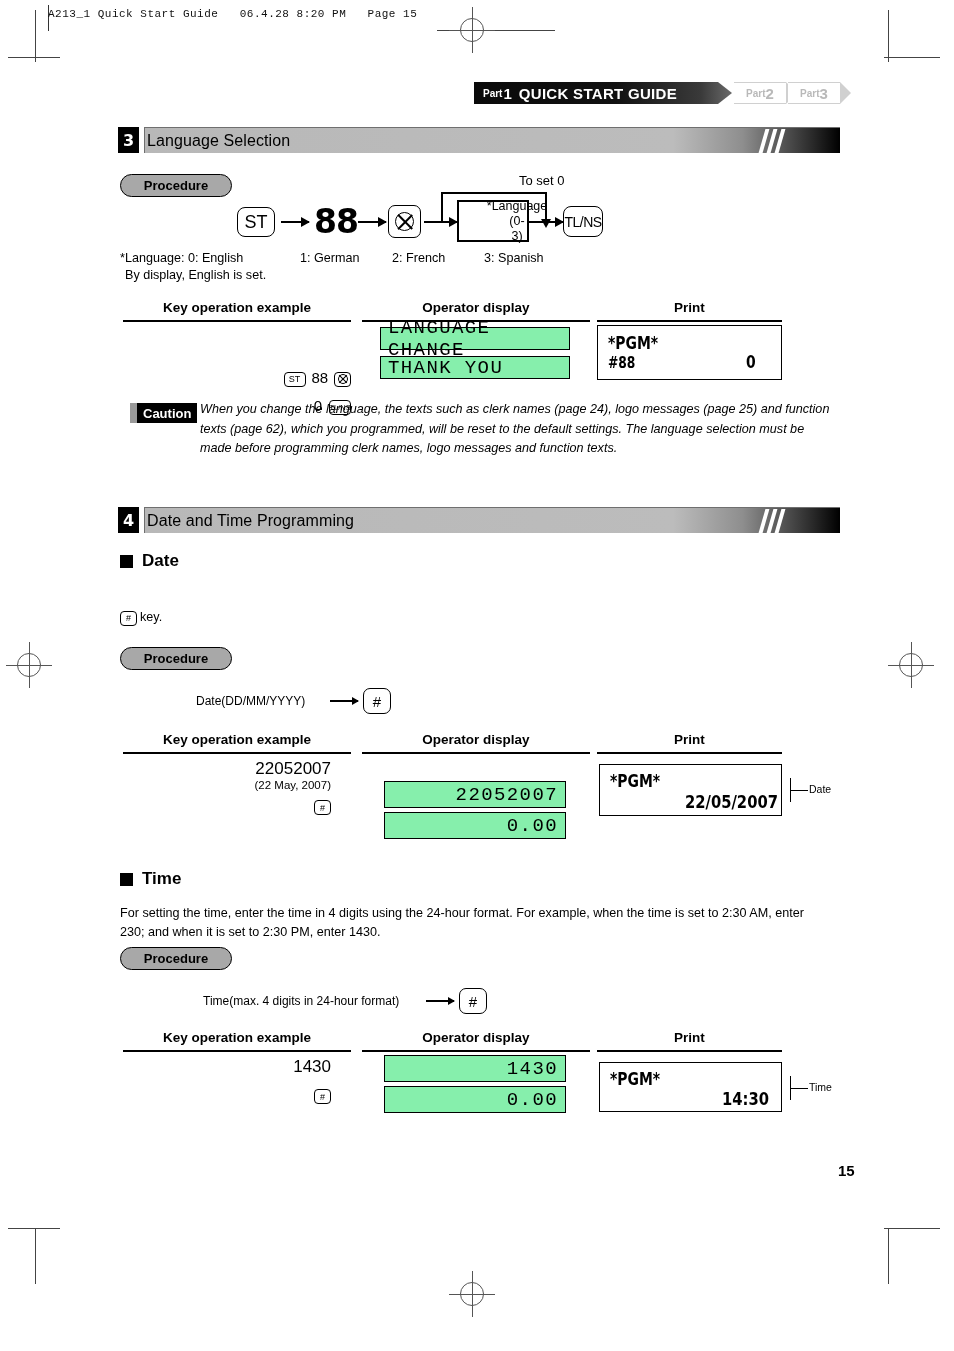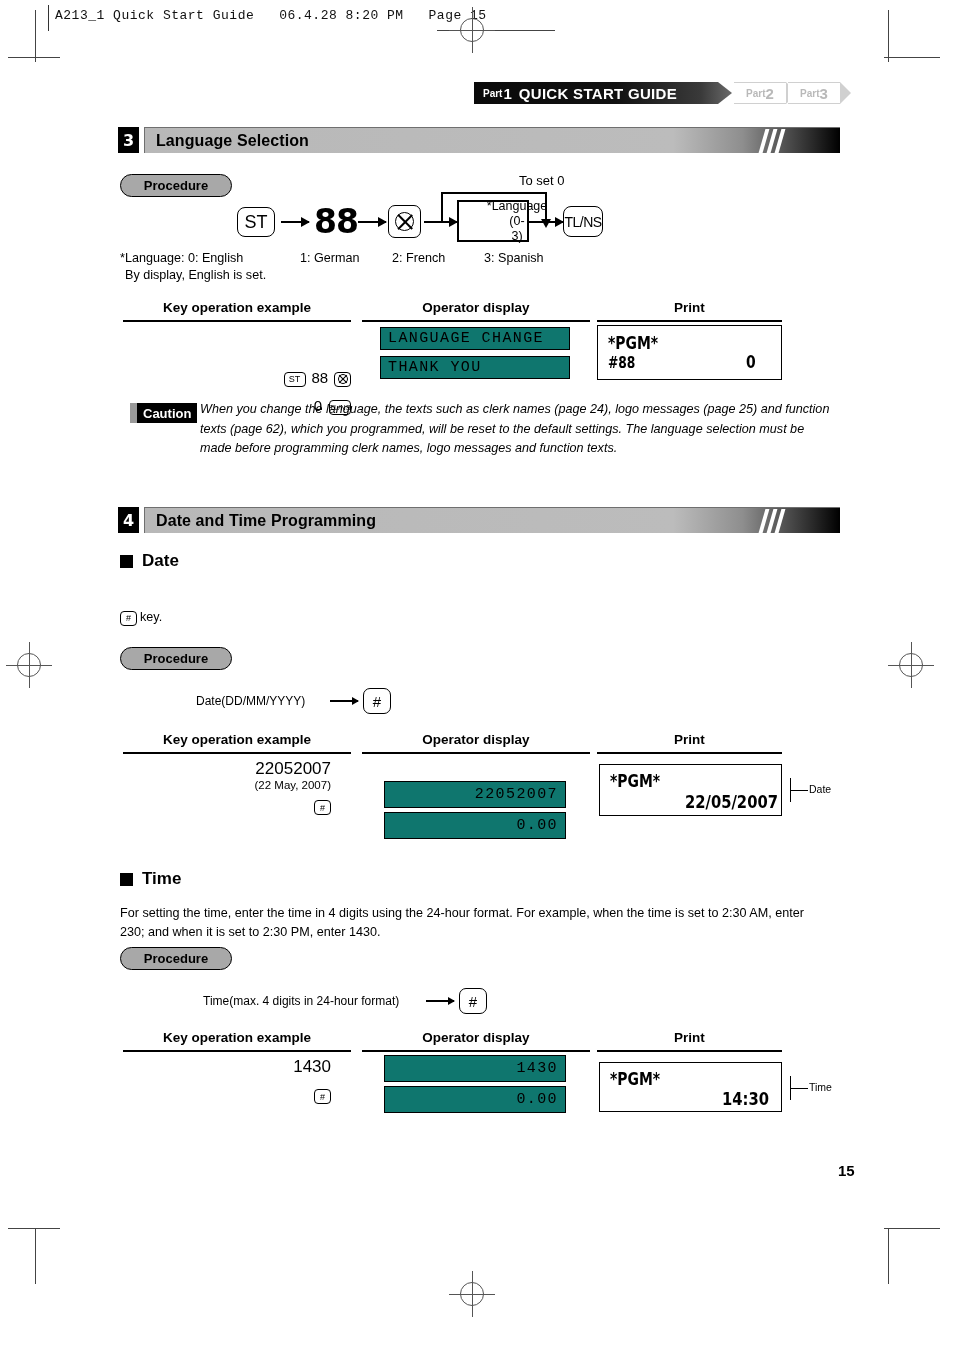--- a/index.html
+++ b/index.html
@@ -20,23 +20,23 @@
     width: 24px; height: 24px; border: 1px solid #555; border-radius: 50%;
   }
   .reg-mark .vl { position: absolute; left: 23px; top: 0; width: 1px; height: 46px; background: #555; }
   .reg-mark .hl { position: absolute; top: 23px; left: 0; height: 1px; width: 46px; background: #555; }
 
   .corner-v { position: absolute; width: 1px; background: #444; }
   .corner-h { position: absolute; height: 1px; background: #444; }
 
   
   .doc-header {
-    position: absolute; left: 55px; top: 8px;
+    position: absolute; left: 48px; top: 8px;
     font-family: "Liberation Mono", monospace;
-    font-size: 13px; letter-spacing: .5px; color: #111;
+    font-size: 11px; letter-spacing: .5px; color: #111;
     white-space: pre;
   }
   .doc-header-rule { position: absolute; left: 48px; top: 5px; width: 1px; height: 26px; background: #333; }
   .hdr-underline { position: absolute; left: 437px; top: 30px; width: 118px; height: 1px; background: #444; }
 
   
   .part-banner { position: absolute; left: 474px; top: 82px; height: 22px; display: flex; align-items: stretch; }
   .part-main {
     background: linear-gradient(90deg, #0a0a0a 0%, #111 55%, #3a3a3a 88%, #6a6a6a 100%);
     color: #fff; display: flex; align-items: center; padding: 0 8px 0 9px;
@@ -64,21 +64,21 @@
     width: 21px; background: #000; color: #fff; font-size: 16px; font-weight: bold;
     display: flex; align-items: center; justify-content: center; font-family: "DejaVu Sans", sans-serif;
   }
   .section-bodywrap { flex: 1; position: relative; margin-left: 5px; }
   .section-body {
     position: absolute; inset: 0;
     background: linear-gradient(90deg, #b8b8b8 0%, #bcbcbc 76%, #8e8e8e 86%, #2a2a2a 96%, #000 100%);
     border-top: 1px solid #6f6f6f; border-left: 1px solid #6f6f6f;
     display: flex; align-items: center;
   }
-  .section-title { font-size: 16px; font-weight: bold; color: #000; padding-left: 11px; letter-spacing: .1px; }
+  .section-title { font-size: 16px; font-weight: normal; color: #000; padding-left: 2px; letter-spacing: .1px; }
   .slash-group { position: absolute; right: 52px; top: 0; height: 100%; width: 26px; }
   .slash-group i { position: absolute; top: 1px; height: 24px; width: 4px; background: #fff; transform: skewX(-16deg); }
 
   
   .proc-pill {
     position: absolute; width: 112px; height: 23px; border-radius: 12px;
     background: #a8a8a8; border: 1.5px solid #000;
     display: flex; align-items: center; justify-content: center;
     font-size: 13px; font-weight: bold; color: #000;
   }
@@ -140,22 +140,22 @@
     display: flex; flex-direction: column; align-items: center; justify-content: center;
     font-size: 12.5px; line-height: 15px; text-align: center; padding-left: 48px;
   }
   .toset-label { position: absolute; font-size: 13px; white-space: nowrap; }
 
   
   .col-head { position: absolute; font-size: 13.5px; font-weight: bold; text-align: center; }
   .col-rule { position: absolute; height: 1.6px; background: #000; }
 
   .disp-box {
-    position: absolute; border: 1.6px solid #000; background: #0f766e;
-    font-family: "Liberation Mono", monospace; font-size: 15px;
+    position: absolute; border: 1.6px solid #000; background: #86efac;
+    font-family: "Liberation Mono", monospace; font-size: 19px;
     display: flex; align-items: center; letter-spacing: 1.4px;
   }
   .disp-box.left { padding-left: 7px; justify-content: flex-start; }
   .disp-box.right { padding-right: 7px; justify-content: flex-end; }
 
   .print-box { position: absolute; border: 1.6px solid #000; background: #fff; }
   .receipt {
     font-family: "DejaVu Sans", sans-serif; font-weight: bold;
     transform: scaleX(.82); transform-origin: left center; white-space: nowrap;
   }

